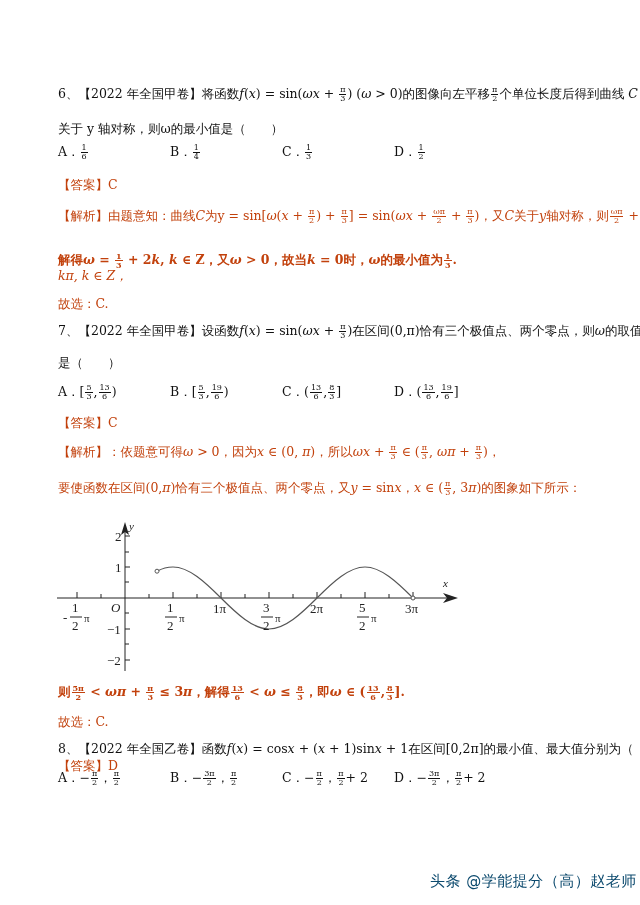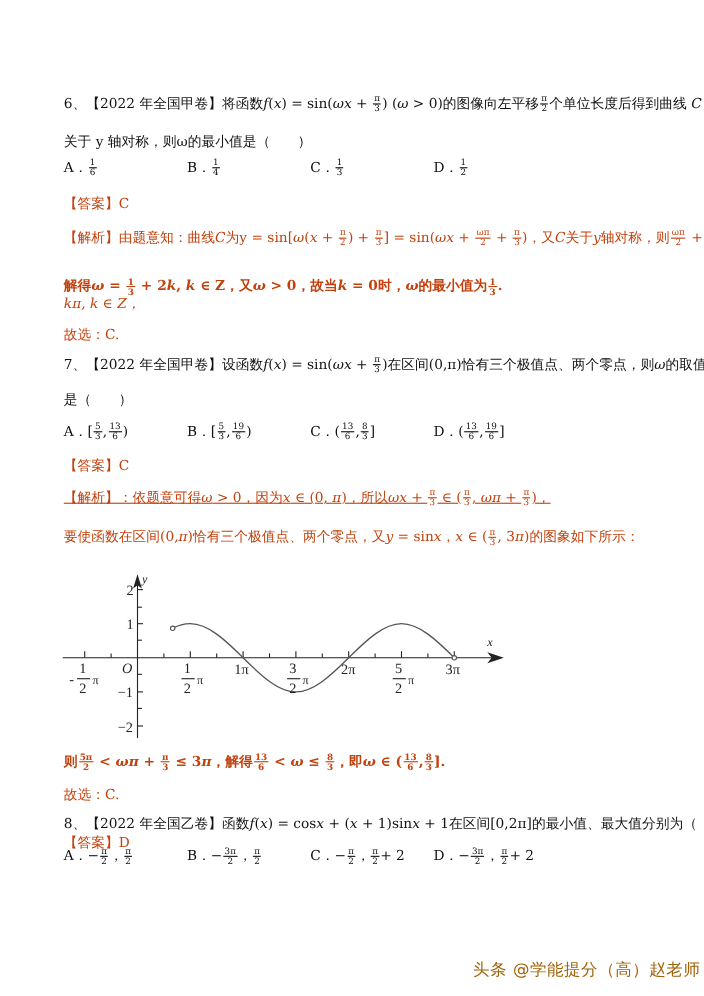--- a/index.html
+++ b/index.html
@@ -4,21 +4,21 @@
 <style>
   html,body{margin:0;padding:0;background:#ffffff;}
   body{width:640px;height:905px;position:relative;overflow:hidden;font-family:"DejaVu Serif","Liberation Serif",serif;color:#111;}
   .line{position:absolute;left:58px;font-size:12.5px;line-height:16px;white-space:nowrap;}
   .red{color:#c2410c;}
   .opt{position:absolute;font-size:12.5px;line-height:16px;white-space:nowrap;}
   .frac{display:inline-block;vertical-align:middle;text-align:center;font-size:8px;line-height:8px;margin:0 1px;}
   .frac .n{display:block;border-bottom:0.8px solid currentColor;padding:0 1px;}
   .frac .d{display:block;padding:0 1px;}
   .i{font-style:italic;}
-  .watermark{position:absolute;left:430px;top:872px;font-family:"DejaVu Sans","Liberation Sans",sans-serif;font-size:15px;color:#a16207;letter-spacing:0.5px;}
+  .watermark{position:absolute;left:430px;top:872px;font-family:"DejaVu Sans","Liberation Sans",sans-serif;font-size:15px;color:#0c4a6e;letter-spacing:0.5px;}
   svg text{font-family:"Liberation Serif","DejaVu Serif",serif;}
 </style>
 </head>
 <body>
 
 <div class="line" style="top:86px;">
   6、【2022 年全国甲卷】将函数<span class="i">f</span>(<span class="i">x</span>) = sin(<span class="i">ωx</span> + <span class="frac"><span class="n">π</span><span class="d">3</span></span>) (<span class="i">ω</span> &gt; 0)的图像向左平移<span class="frac"><span class="n">π</span><span class="d">2</span></span>个单位长度后得到曲线 <span class="i">C</span>，若 
 </div>
 <div class="line" style="top:121px;">关于 y 轴对称，则ω的最小值是（　　）</div>
 
@@ -41,21 +41,21 @@
   7、【2022 年全国甲卷】设函数<span class="i">f</span>(<span class="i">x</span>) = sin(<span class="i">ωx</span> + <span class="frac"><span class="n">π</span><span class="d">3</span></span>)在区间(0,π)恰有三个极值点、两个零点，则<span class="i">ω</span>的取值范围
 </div>
 <div class="line" style="top:355px;">是（　　）</div>
 
 <div class="opt" style="left:58px;top:384px;"><span>A．</span>[<span class="frac"><span class="n">5</span><span class="d">3</span></span>,<span class="frac"><span class="n">13</span><span class="d">6</span></span>)</div>
 <div class="opt" style="left:170px;top:384px;"><span>B．</span>[<span class="frac"><span class="n">5</span><span class="d">3</span></span>,<span class="frac"><span class="n">19</span><span class="d">6</span></span>)</div>
 <div class="opt" style="left:282px;top:384px;"><span>C．</span>(<span class="frac"><span class="n">13</span><span class="d">6</span></span>,<span class="frac"><span class="n">8</span><span class="d">3</span></span>]</div>
 <div class="opt" style="left:394px;top:384px;"><span>D．</span>(<span class="frac"><span class="n">13</span><span class="d">6</span></span>,<span class="frac"><span class="n">19</span><span class="d">6</span></span>]</div>
 
 <div class="line red" style="top:415px;">【答案】C</div>
-<div class="line red" style="top:444px;text-decoration:underline;">
+<div class="line red" style="top:444px;">
   【解析】：依题意可得<span class="i">ω</span> &gt; 0，因为<span class="i">x</span> ∈ (0, <span class="i">π</span>)，所以<span class="i">ωx</span> + <span class="frac"><span class="n">π</span><span class="d">3</span></span> ∈ (<span class="frac"><span class="n">π</span><span class="d">3</span></span>, <span class="i">ωπ</span> + <span class="frac"><span class="n">π</span><span class="d">3</span></span>)，
 </div>
 <div class="line red" style="top:480px;">
   要使函数在区间(0,<span class="i">π</span>)恰有三个极值点、两个零点，又<span class="i">y</span> = sin<span class="i">x</span>，<span class="i">x</span> ∈ (<span class="frac"><span class="n">π</span><span class="d">3</span></span>, 3<span class="i">π</span>)的图象如下所示：
 </div>
 
 <svg style="position:absolute;left:0;top:510px;" width="640" height="170" viewBox="0 510 640 170">
 
   <line x1="57" y1="598" x2="452" y2="598" stroke="#222" stroke-width="1"></line>
   <path d="M458,598 L443,593 L447,598 L443,603 Z" fill="#222"></path>

